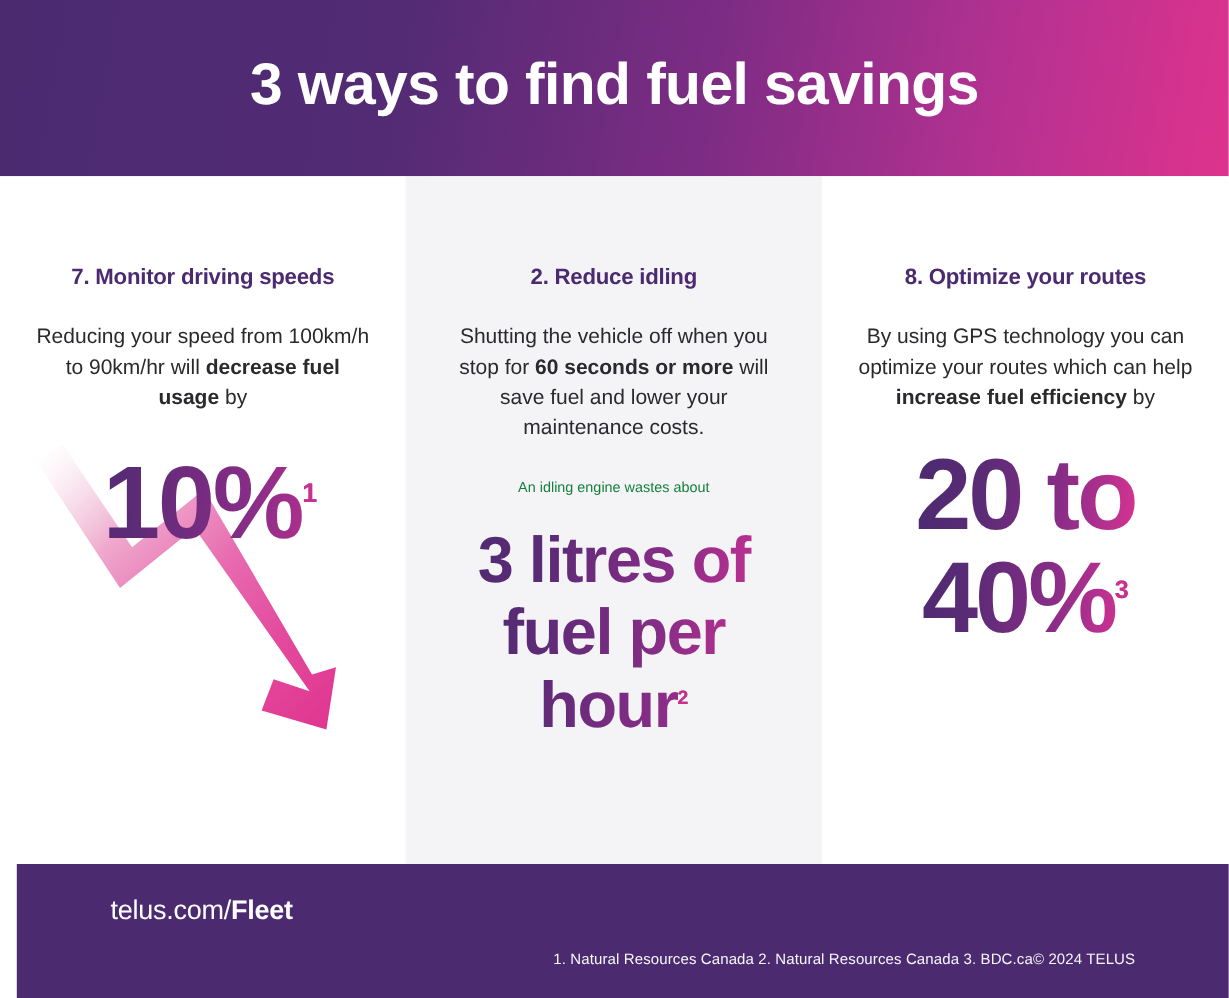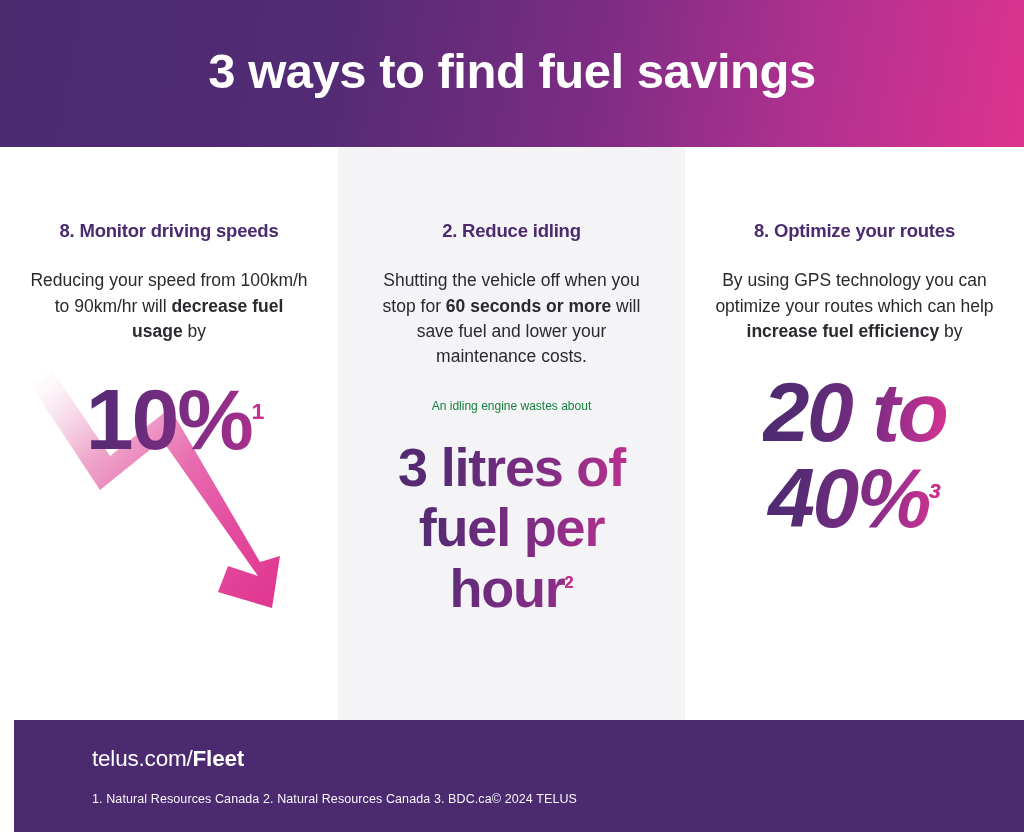--- a/index.html
+++ b/index.html
@@ -141,21 +141,20 @@
     line-height: 1.12;
   }
   .stat-2 .sup { font-size: 0.3em; }
 
   
   .stat-3 {
     font-size: 84px;
     margin-top: 26px;
     letter-spacing: -2.5px;
     line-height: 1.02;
-    font-style: italic;
   }
   .stat-3 .sup { font-size: 0.25em; }
 
   
   .footer {
     flex: 0 0 112px;
     height: 112px;
     background: #4B2A70;
     box-sizing: border-box;
     padding: 26px 62px 0 78px;
@@ -165,21 +164,21 @@
   }
   .footer-url {
     font-size: 22.5px;
     font-weight: normal;
     letter-spacing: -0.2px;
     margin: 0;
   }
   .footer-url b { font-weight: bold; }
   .footer-bottom {
     display: flex;
-    justify-content: flex-start;
+    justify-content: flex-end;
     align-items: baseline;
     margin-top: 20px;
   }
   .footer-notes {
     font-size: 12.5px;
     letter-spacing: 0.1px;
     opacity: 0.96;
   }
   .footer-copy {
     font-size: 12.5px;
@@ -193,21 +192,21 @@
 
 <div class="infographic">
 
   <div class="header">
     <h1 class="header-title">3 ways to find fuel savings</h1>
   </div>
 
   <div class="main">
 
     <div class="col col-1">
-      <h2 class="col-title">8. Monitor driving speeds</h2>
+      <h2 class="col-title">7. Monitor driving speeds</h2>
       <p class="col-body"><span>Reducing your speed from 100km/h to 90km/hr will </span><b>decrease fuel usage</b><span> by</span></p>
 
       <div class="stat-wrap-1">
         <svg class="arrow-svg" viewBox="0 0 338 262" aria-hidden="true">
           <defs>
             <linearGradient id="arrowGrad" x1="0" y1="0" x2="1" y2="1">
               <stop offset="0%" stop-color="#FFFFFF" stop-opacity="0.15"></stop>
               <stop offset="14%" stop-color="#F7DDEA" stop-opacity="0.75"></stop>
               <stop offset="30%" stop-color="#EFA8CC"></stop>
               <stop offset="52%" stop-color="#E86BB0"></stop>

